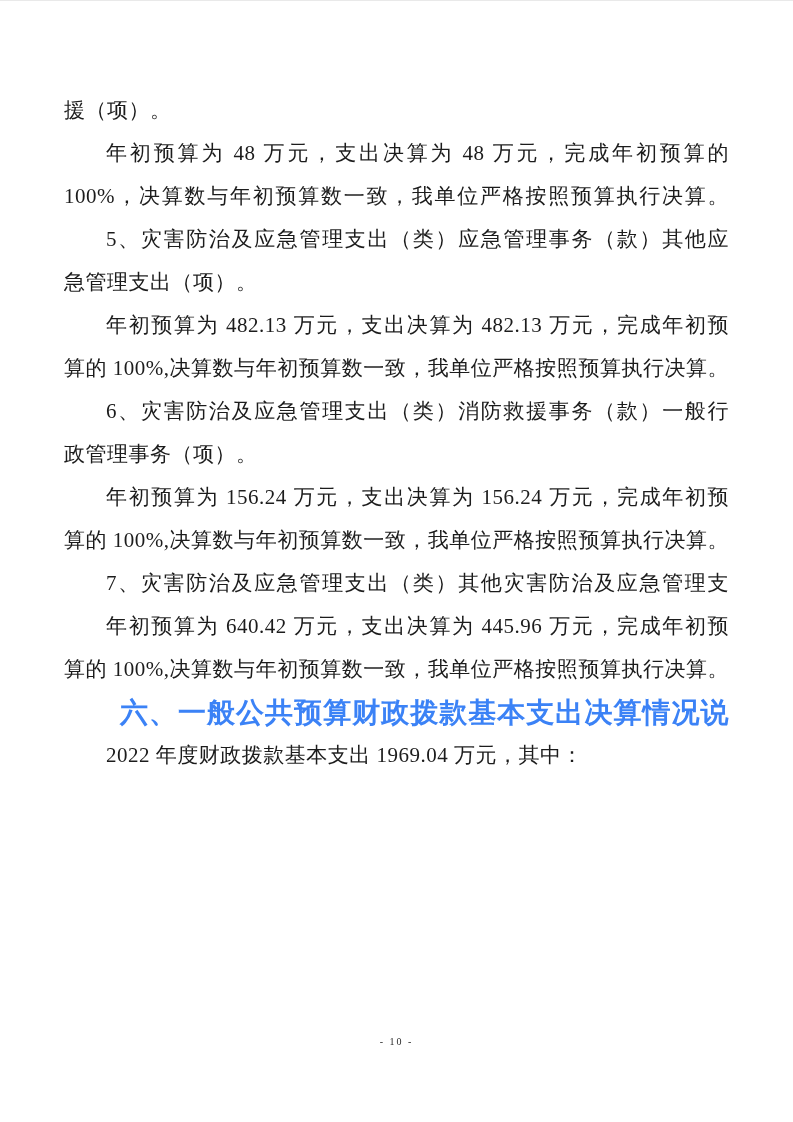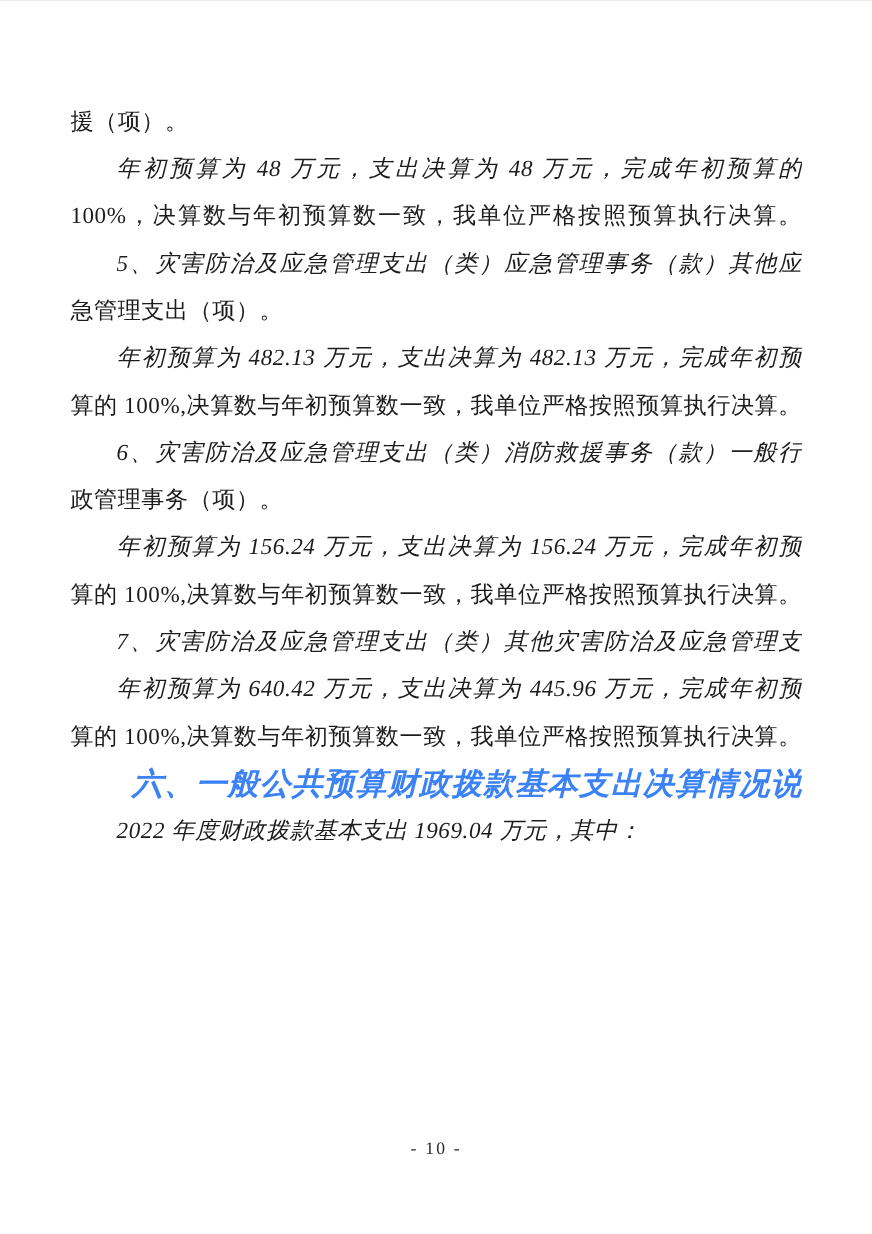--- a/index.html
+++ b/index.html
@@ -27,36 +27,36 @@
   .line {
     font-size: 21px;
     line-height: 43px;
     height: 43px;
     overflow: hidden;
     text-align: justify;
     letter-spacing: 0.5px;
     color: #1c1c1c;
   }
   
-  .line.first { text-indent: 2em; font-style: italic; }
+  .line.first { text-indent: 2em; }
   
   .line.fill { text-align-last: justify; }
   .line.heading-line {
     font-family: "DejaVu Sans", "Liberation Sans", sans-serif;
     font-weight: 700;
     color: #3b82f6;
     font-size: 28px;
   }
   .footer {
     position: absolute;
     top: 1036px;
     left: 0;
     width: 100%;
     text-align: center;
-    font-size: 16px;
+    font-size: 10px;
     letter-spacing: 2px;
     color: #2a2a2a;
     font-family: "Liberation Serif", "DejaVu Serif", serif;
   }
 </style>
 </head>
 <body>
 
 <div class="page">
   <div class="body-text">

